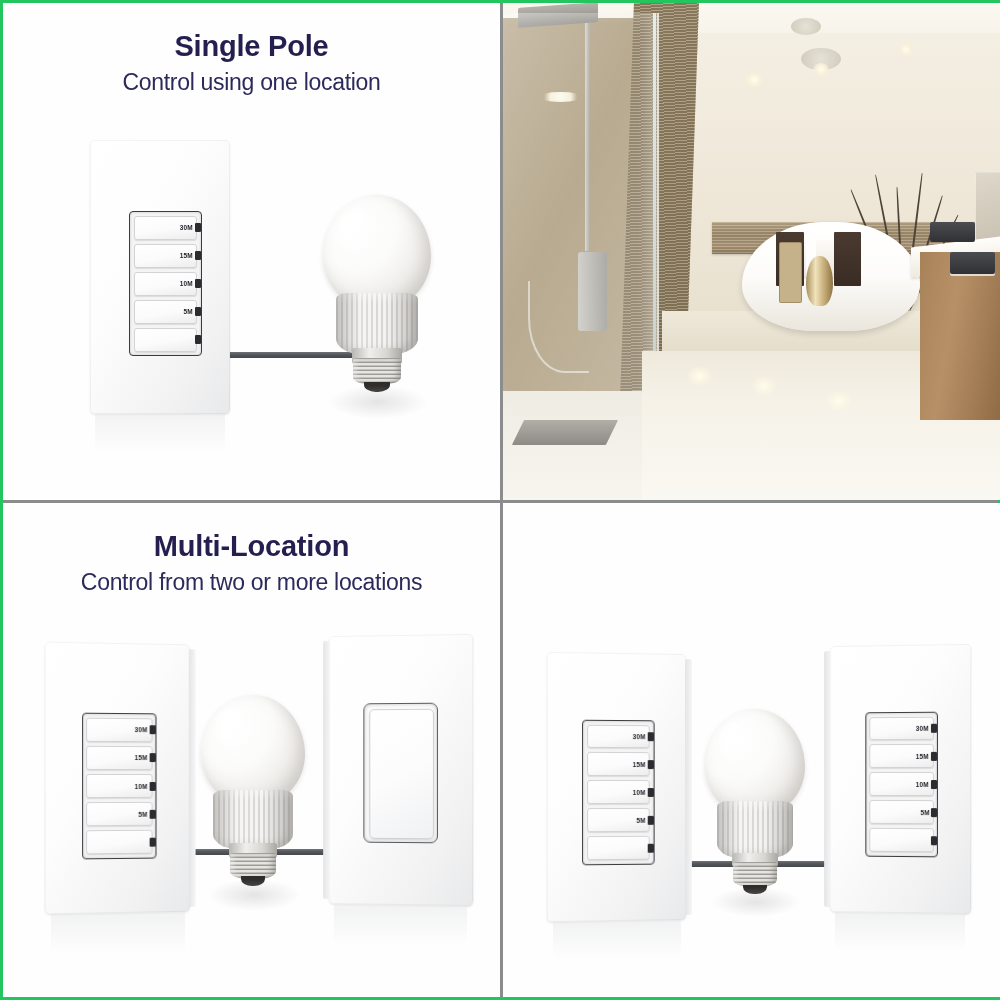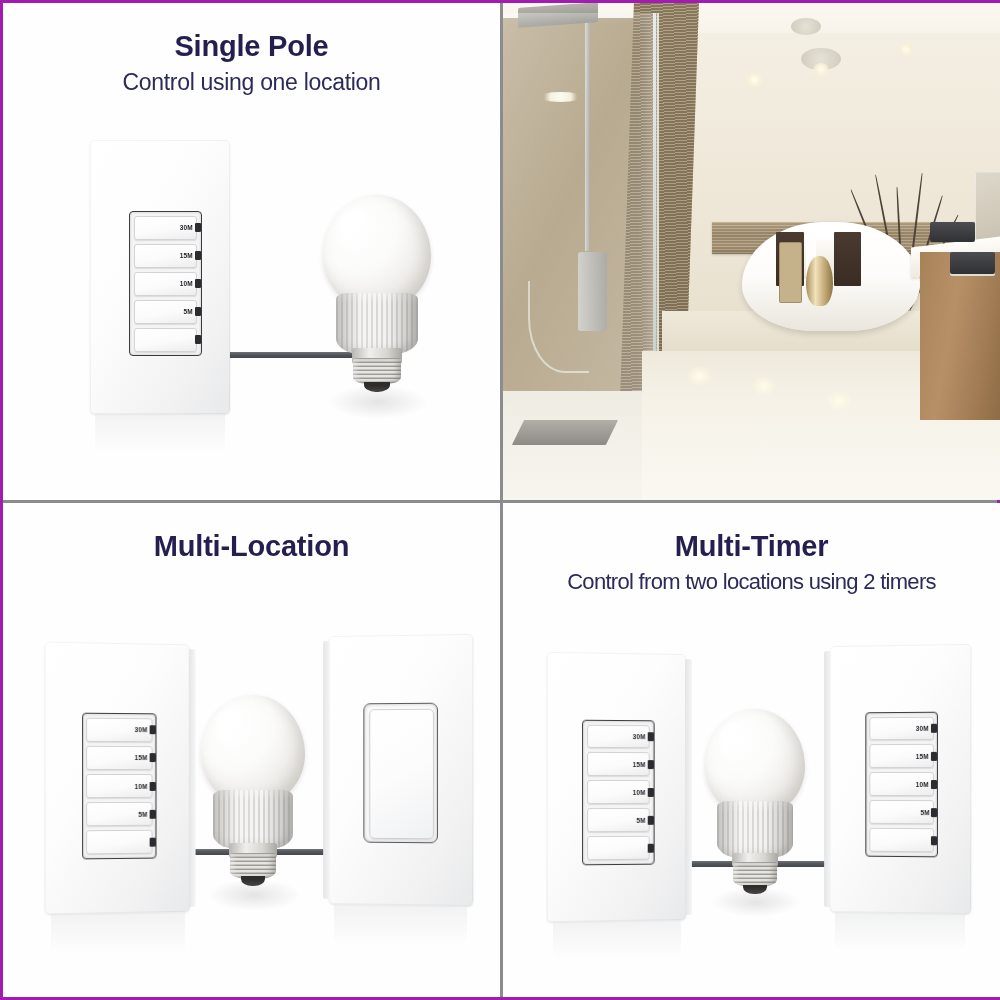--- a/index.html
+++ b/index.html
@@ -7,21 +7,21 @@
   body{
     width:1000px;height:1000px;
     background:#ffffff;
     font-family:"Liberation Sans", sans-serif;
     overflow:hidden;
   }
   .board{
     position:relative;
     width:1000px;height:1000px;
     box-sizing:border-box;
-    border:3px solid #a21caf;
+    border:3px solid #22c55e;
     background:#ffffff;
   }
   .panel{
     position:absolute;
     box-sizing:border-box;
     overflow:hidden;
     background:#fefefe;
   }
   .p-tl{left:0;top:0;width:497px;height:497px;}
   .p-tr{left:500px;top:0;width:497px;height:497px;}
@@ -471,20 +471,21 @@
       <div class="ph-vanity"></div>
       <div class="ph-sink"></div>
       <div class="ph-dark-towel" style="left:86%;top:44%;width:9%;height:4%;"></div>
       <div class="ph-dark-towel" style="left:90%;top:50%;width:9%;height:4.5%;"></div>
     </div>
   </div>
 
   <div class="panel p-bl">
     <div class="heading">
       <div class="title">Multi-Location</div>
+      <div class="subtitle">Control from two or more locations</div>
     </div>
 
     <div class="scene">
 
       <div class="wire" style="left:142px;top:236px;width:110px;"></div>
       <div class="wire" style="left:248px;top:236px;width:110px;"></div>
 
       <div class="switch" style="left:42px;top:30px;width:146px;height:270px;transform:perspective(900px) rotateY(7deg);">
         <div class="plate"></div>
         <div class="plate-edge" style="right:-6px;"></div>
@@ -527,24 +528,20 @@
         <div class="plate-edge" style="left:-6px;"></div>
         <div class="rocker-frame" style="left:24%;top:25%;width:52%;height:52%;">
           <div class="rocker-paddle"></div>
         </div>
       </div>
       <div class="reflection" style="left:331px;top:292px;width:133px;height:40px;"></div>
     </div>
   </div>
 
   <div class="panel p-br">
-    <div class="heading">
-      <div class="title">Multi-Timer</div>
-      <div class="subtitle">Control from two locations using 2 timers</div>
-    </div>
 
     <div class="scene">
 
       <div class="wire" style="left:140px;top:248px;width:118px;"></div>
       <div class="wire" style="left:252px;top:248px;width:120px;"></div>
 
       <div class="switch" style="left:44px;top:40px;width:140px;height:268px;transform:perspective(900px) rotateY(6deg);">
         <div class="plate"></div>
         <div class="plate-edge" style="right:-6px;"></div>
         <div class="keypad" style="left:25%;top:25%;width:52%;height:54%;">

